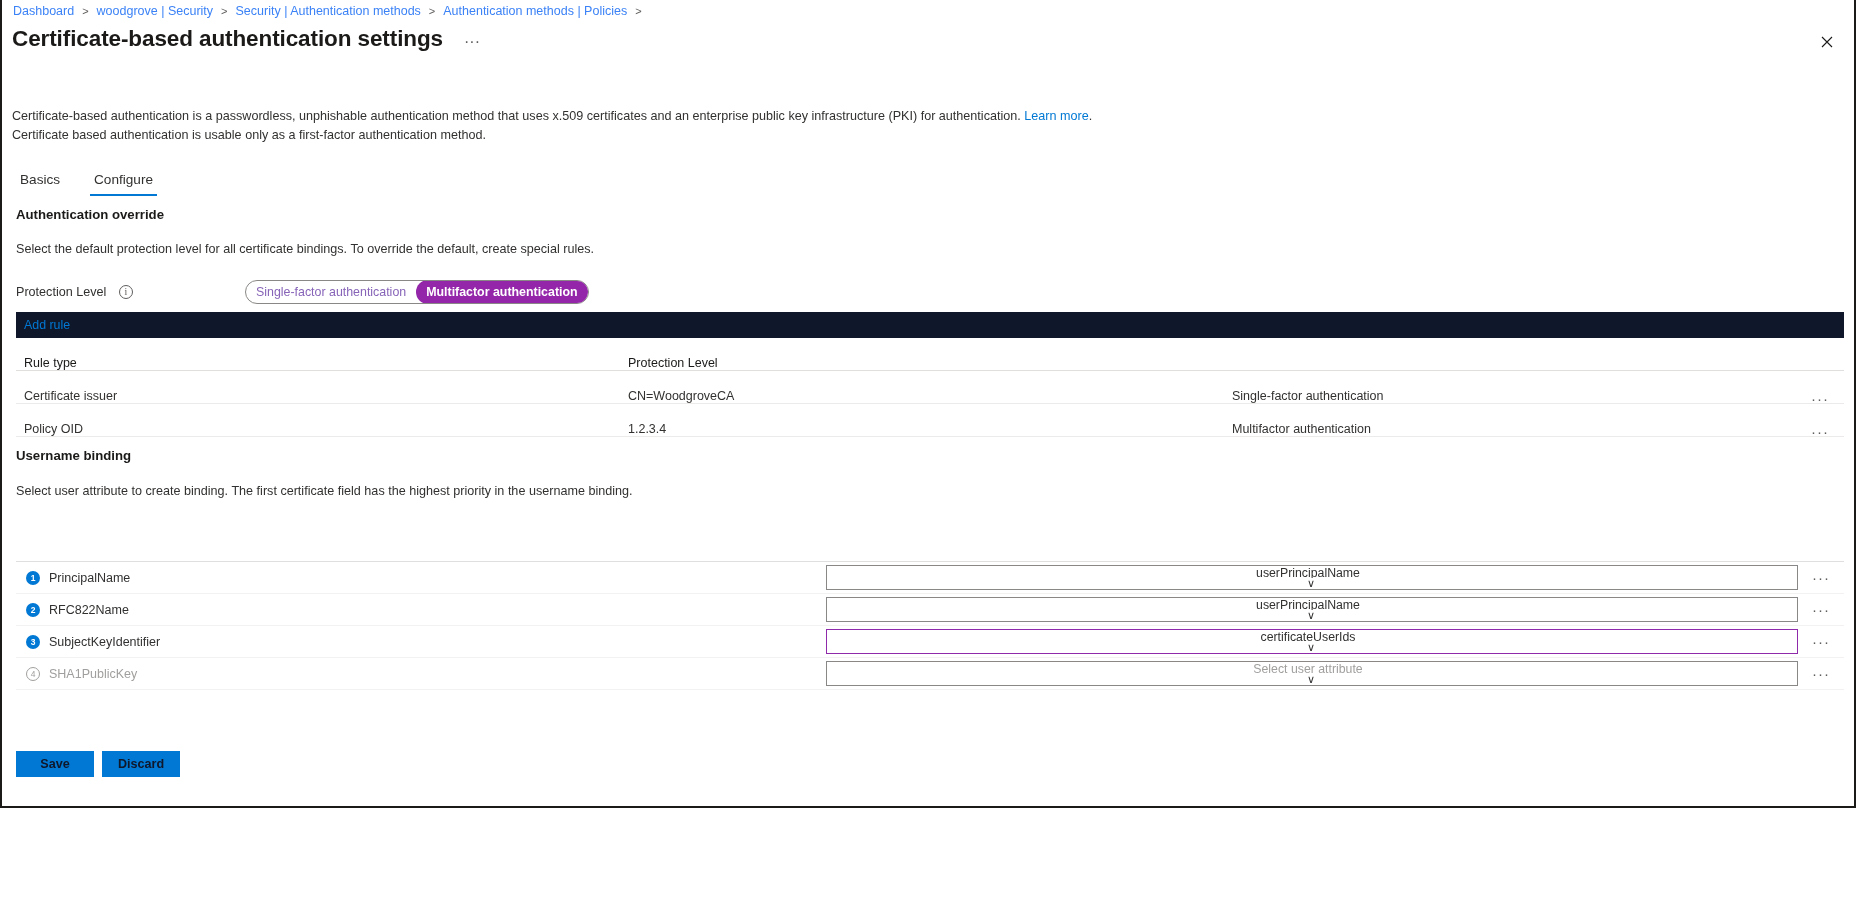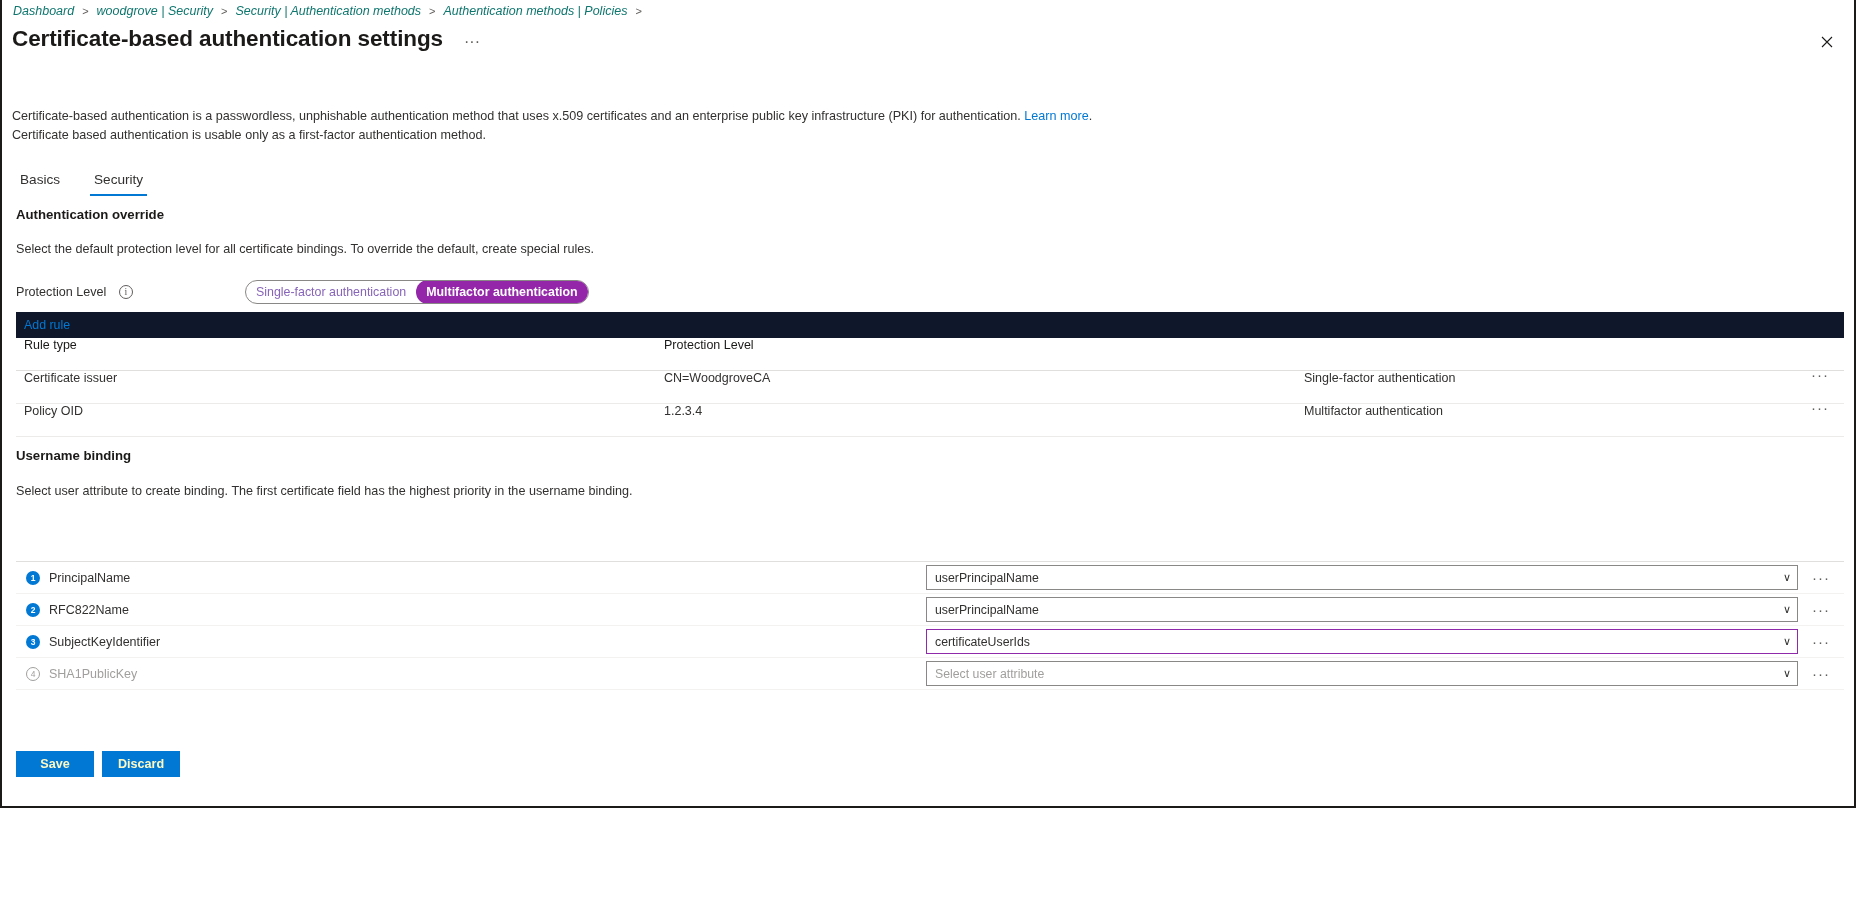--- a/index.html
+++ b/index.html
@@ -24,24 +24,23 @@
 
   
   .breadcrumb {
     position: absolute;
     left: 10px; top: 4px;
     display: flex; align-items: center;
     font-size: 12.5px;
     white-space: nowrap;
   }
   .crumb {
-    color: #0f766e;
+    color: #3b82f6;
     cursor: pointer;
     padding: 0 1px;
-    font-style: italic;
   }
   .crumb-sep {
     color: #605e5c;
     margin: 0 7px;
     font-size: 11px;
     display: inline-block;
   }
 
   
   .title-row {
@@ -190,26 +189,25 @@
   }
 
   
   .rules-table {
     position: absolute;
     left: 14px; top: 338px;
     width: 1828px;
   }
   .rt-head, .rt-row {
     display: flex;
-    align-items: flex-start;
+    align-items: flex-end;
     height: 33px;
     border-bottom: 1px solid #edebe9;
     font-size: 12.5px;
     color: #323130;
-    gap: 36px;
   }
   .rt-head {
     border-bottom: 1px solid #e1dfdd;
   }
   .rt-head .c { font-weight: 400; color: #1b1a19; }
   .c1 { width: 612px; padding-left: 8px; }
   .c2 { width: 604px; }
   .c3 { flex: 1; }
   .c-ell {
     width: 48px;
@@ -258,31 +256,32 @@
   }
   .badge.disabled {
     background: #ffffff;
     border: 1px solid #a19f9d;
     color: #a19f9d;
     font-weight: 400;
     line-height: 12px;
   }
   .ub-row.disabled .field-label { color: #a19f9d; }
   .dropdown {
-    width: 872px;
+    width: 972px;
     height: 25px;
     border: 1px solid #8a8886;
     background: #fff;
     display: flex;
     align-items: center;
-    padding: 0 6px 0 8px;
+    padding: 0 16px 0 8px;
     font-size: 12.3px;
     color: #323130;
     cursor: pointer;
     position: relative;
+    flex-direction: column;
   }
   .dropdown.focused { border: 1px solid #8f2aaa; }
   .dropdown.placeholder .dd-value { color: #a19f9d; }
   .dd-value { flex: 1; white-space: nowrap; overflow: hidden; }
   .chev { color: #323130; font-size: 11px; margin-left: 6px; line-height: 1; }
   .row-ell {
     width: 46px;
     text-align: center;
     color: #605e5c;
     font-size: 15px;
@@ -293,21 +292,21 @@
 
   
   .footer {
     position: absolute;
     left: 14px; top: 751px;
     display: flex;
     gap: 8px;
   }
   .btn {
     background: #0078d4;
-    color: #fef9c3;
+    color: #0f172a;
     border: none;
     font-family: "Liberation Sans", sans-serif;
     font-size: 12.6px;
     font-weight: 600;
     height: 26px;
     min-width: 78px;
     padding: 0 6px;
     cursor: pointer;
   }
 </style>
@@ -338,21 +337,21 @@
   </div>
 
   <div class="intro">
     <span><span>Certificate-based authentication is a passwordless, unphishable authentication method that uses x.509 certificates and an enterprise public key infrastructure (PKI) for authentication. </span><a>Learn more</a><span>.</span></span>
     <br>
     <span>Certificate based authentication is usable only as a first-factor authentication method.</span>
   </div>
 
   <div class="tabs">
     <div class="tab">Basics</div>
-    <div class="tab active">Security</div>
+    <div class="tab active">Configure</div>
   </div>
 
   <div class="section-title" style="top:207px;">Authentication override</div>
   <div class="section-desc" style="top:242px;">Select the default protection level for all certificate bindings. To override the default, create special rules.</div>
 
   <div class="prot-row">
     <span class="prot-label">Protection Level</span>
     <span class="info-icon">i</span>
     <span class="toggle-group">
       <span class="toggle-opt">Single-factor authentication</span>

